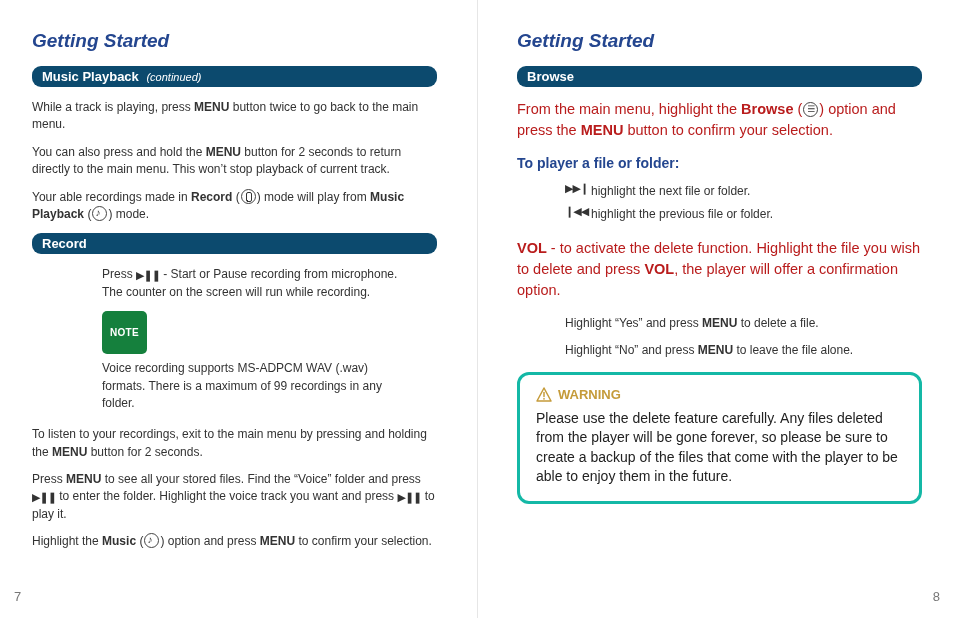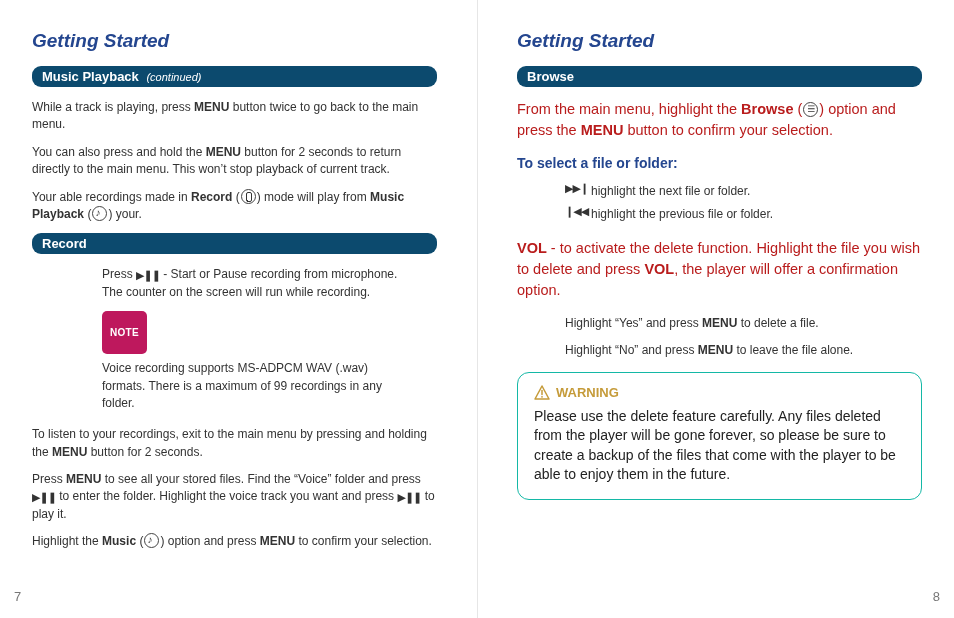--- a/index.html
+++ b/index.html
@@ -68,31 +68,31 @@
   .sub-heading {
     color: #24468f;
     font-weight: 600;
     font-size: 14px;
     margin: 6px 0 12px 0;
   }
   .indent-block { margin-left: 48px; margin-right: 20px; }
   .indent-block2 { margin-left: 70px; margin-right: 30px; }
   .note-pill {
     display: inline-block;
-    background: #be185d;
+    background: #15803d;
     color: #fff;
     font-size: 10px;
     font-weight: 700;
     padding: 16px 8px;
     border-radius: 5px;
     margin-bottom: 6px;
     letter-spacing: 0.3px;
   }
   .warn-box {
-    border: 1px solid #14b8a6;
+    border: 3px solid #14b8a6;
     border-radius: 12px;
     padding: 12px 16px 14px 16px;
     margin-top: 12px;
   }
   .warn-title {
     color: #c59b3a;
     font-weight: 700;
     font-size: 13px;
     display: flex;
     align-items: center;
@@ -180,21 +180,21 @@
       <span class="cont">(continued)</span>
     </div>
 
     <p class="body-sm">
       <span>While a track is playing, press </span><b>MENU</b><span> button twice to go back to the main menu.</span>
     </p>
     <p class="body-sm">
       <span>You can also press and hold the </span><b>MENU</b><span> button for 2 seconds to return directly to the main menu. This won’t stop playback of current track.</span>
     </p>
     <p class="body-sm">
-      <span>Your able recordings made in </span><b>Record</b><span> (</span><span class="icon-circ rec"></span><span>) mode will play from </span><b>Music Playback</b><span> (</span><span class="icon-circ music"></span><span>) your.</span>
+      <span>Your able recordings made in </span><b>Record</b><span> (</span><span class="icon-circ rec"></span><span>) mode will play from </span><b>Music Playback</b><span> (</span><span class="icon-circ music"></span><span>) mode.</span>
     </p>
 
     <div class="section-bar">
       <span>Record</span>
     </div>
 
 
     <div class="indent-block2">
       <p class="body-sm">
         <span>Press </span><span class="glyph">▶❚❚</span><span> - Start or Pause recording from microphone. The counter on the screen will run while recording.</span>
@@ -222,21 +222,21 @@
     <h1>Getting Started</h1>
 
     <div class="section-bar">
       <span>Browse</span>
     </div>
 
     <p class="body-md">
       <span>From the main menu, highlight the </span><b>Browse</b><span> (</span><span class="icon-circ browse"></span><span>) option and press the </span><b>MENU</b><span> button to confirm your selection.</span>
     </p>
 
-    <div class="sub-heading">To select a file or folder:</div>
+    <div class="sub-heading">To player a file or folder:</div>
 
     <div class="indent-block">
       <div class="icon-row body-sm">
         <span class="glyph">▶▶❙</span>
         <span>highlight the next file or folder.</span>
       </div>
       <div class="icon-row body-sm">
         <span class="glyph">❙◀◀</span>
         <span>highlight the previous file or folder.</span>
       </div>

